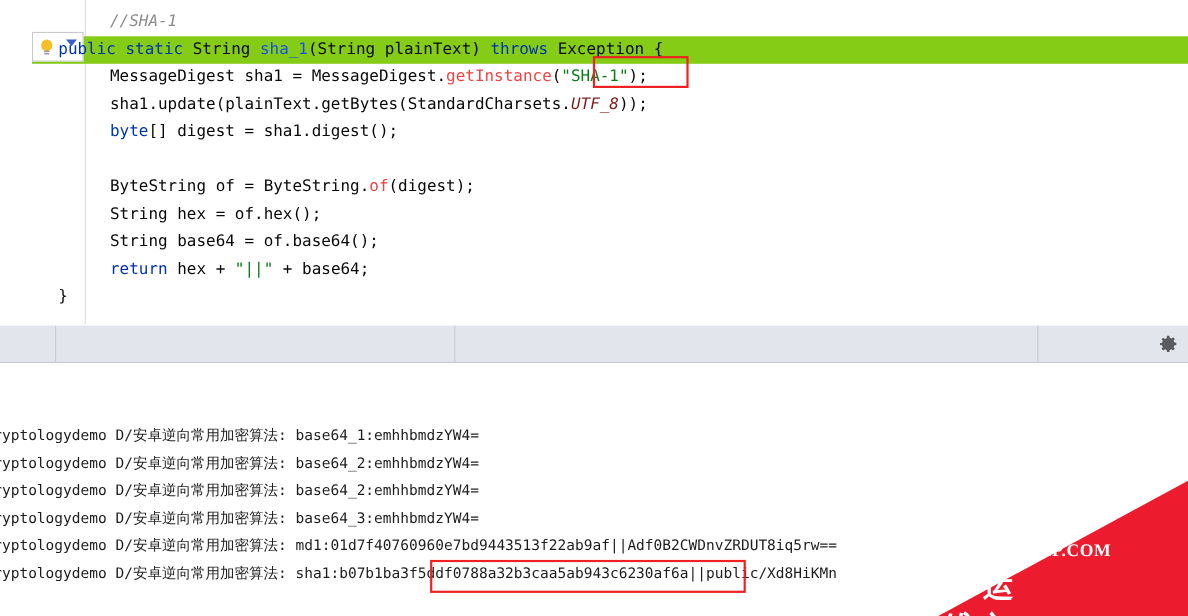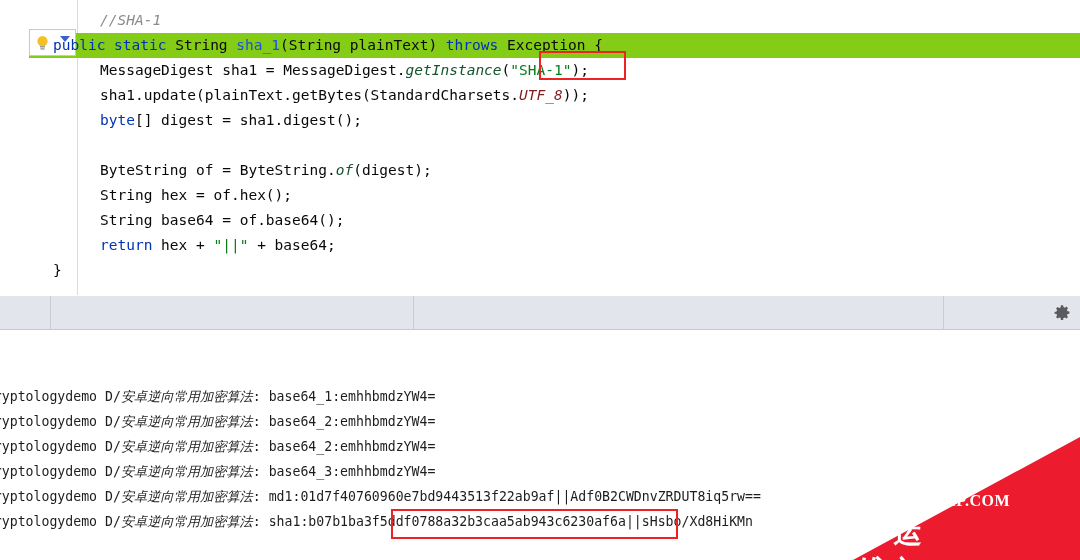--- a/index.html
+++ b/index.html
@@ -39,21 +39,21 @@
     font-family:"DejaVu Sans Mono","Liberation Mono",monospace;
     font-size:14.5px;line-height:25px;white-space:pre;
   }
   .cline{position:relative;height:25px;padding-left:24px;}
   .cline.hl{background:#84cc16;}
   .cline .txt{position:relative;z-index:2;}
 
   .k{color:#0033b3;}          
   .plain{color:#080808;}
   .str{color:#067d17;}        
-  .ital{color:#14532d;font-style:italic;}
+  .ital{color:#ef4444;}
   .meth{color:#1750eb;}
   .field{color:#7f1d1d;font-style:italic;}
   .cmt{color:#8c8c8c;font-style:italic;}
 
   .redbox-sha{
     position:absolute;left:510px;top:51px;width:87px;height:29px;
     border:2px solid #ee2222;box-sizing:border-box;z-index:5;
     pointer-events:none;
   }
 
@@ -77,21 +77,21 @@
   
   #logout{
     position:absolute;left:0;top:378px;width:1080px;height:182px;
     background:#ffffff;overflow:hidden;
   }
   .logrow{
     position:absolute;left:-30px;width:1200px;height:25px;line-height:25px;
     font-family:"DejaVu Sans Mono","Liberation Mono",monospace;
     font-size:13.2px;color:#1d1d1d;white-space:pre;
   }
-  .logrow .cjk{font-family:"DejaVu Sans","Liberation Sans",sans-serif;font-style:italic;}
+  .logrow .cjk{font-family:"DejaVu Sans","Liberation Sans",sans-serif;}
   .redbox-hash{
     position:absolute;left:391px;top:509px;width:287px;height:30px;
     border:2px solid #ee2222;box-sizing:border-box;z-index:6;pointer-events:none;
   }
 
   
   #watermark{
     position:absolute;left:0;top:0;width:930px;height:560px;
     pointer-events:none;z-index:20;
   }
@@ -153,21 +153,21 @@
   
 </div>
 
 <div id="logout">
   <div id="log-rows">
       <div class="logrow" style="top: 6px;"><span>e.cryptologydemo </span><span>D/</span><span class="cjk">安卓逆向常用加密算法</span><span>: </span><span>base64_1:emhhbmdzYW4=</span></div>
       <div class="logrow" style="top: 31px;"><span>e.cryptologydemo </span><span>D/</span><span class="cjk">安卓逆向常用加密算法</span><span>: </span><span>base64_2:emhhbmdzYW4=</span></div>
       <div class="logrow" style="top: 56px;"><span>e.cryptologydemo </span><span>D/</span><span class="cjk">安卓逆向常用加密算法</span><span>: </span><span>base64_2:emhhbmdzYW4=</span></div>
       <div class="logrow" style="top: 81px;"><span>e.cryptologydemo </span><span>D/</span><span class="cjk">安卓逆向常用加密算法</span><span>: </span><span>base64_3:emhhbmdzYW4=</span></div>
       <div class="logrow" style="top: 106px;"><span>e.cryptologydemo </span><span>D/</span><span class="cjk">安卓逆向常用加密算法</span><span>: </span><span>md1:01d7f40760960e7bd9443513f22ab9af||Adf0B2CWDnvZRDUT8iq5rw==</span></div>
-      <div class="logrow" style="top: 131px;"><span>e.cryptologydemo </span><span>D/</span><span class="cjk">安卓逆向常用加密算法</span><span>: </span><span>sha1:b07b1ba3f5ddf0788a32b3caa5ab943c6230af6a||sHsbo/Xd8HiKMn</span></div>
+      <div class="logrow" style="top: 131px;"><span>e.cryptologydemo </span><span>D/</span><span class="cjk">安卓逆向常用加密算法</span><span>: </span><span>sha1:b07b1ba3f5ddf0788a32b3caa5ab943c6230af6a||public/Xd8HiKMn</span></div>
     </div>
   <div class="redbox-hash" style="position:absolute;left:391px;top:131px;"></div>
 </div>
 
 <div id="watermark">
   <svg width="1080" height="560" style="position:absolute;left:0;top:0;">
     <polygon points="1080,437 1080,560 853,560" fill="#ec1c2e"></polygon>
   </svg>
   <div class="wm-text1">WWW.94IP.COM</div>
   <div class="wm-text2">IT运维空间</div>

